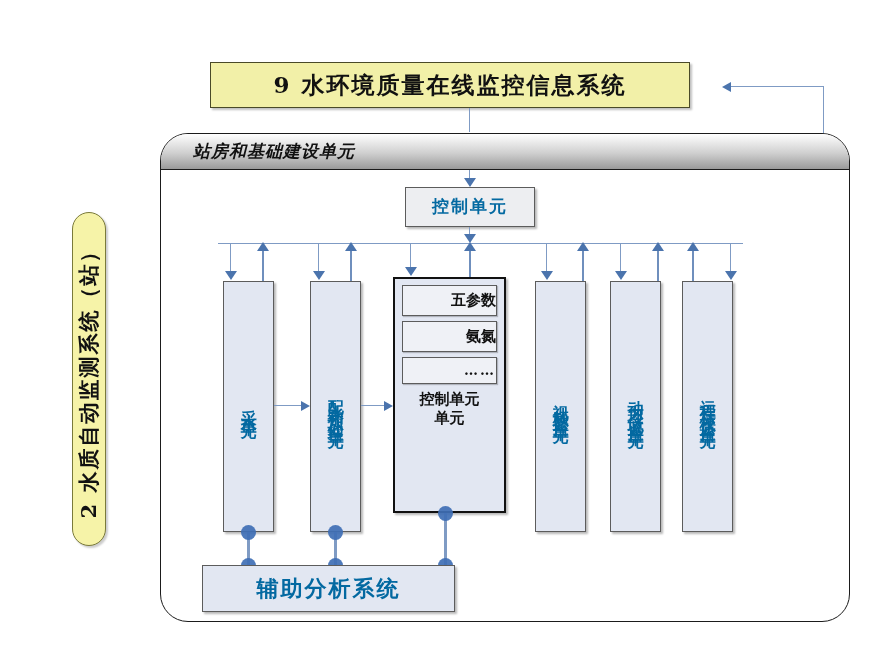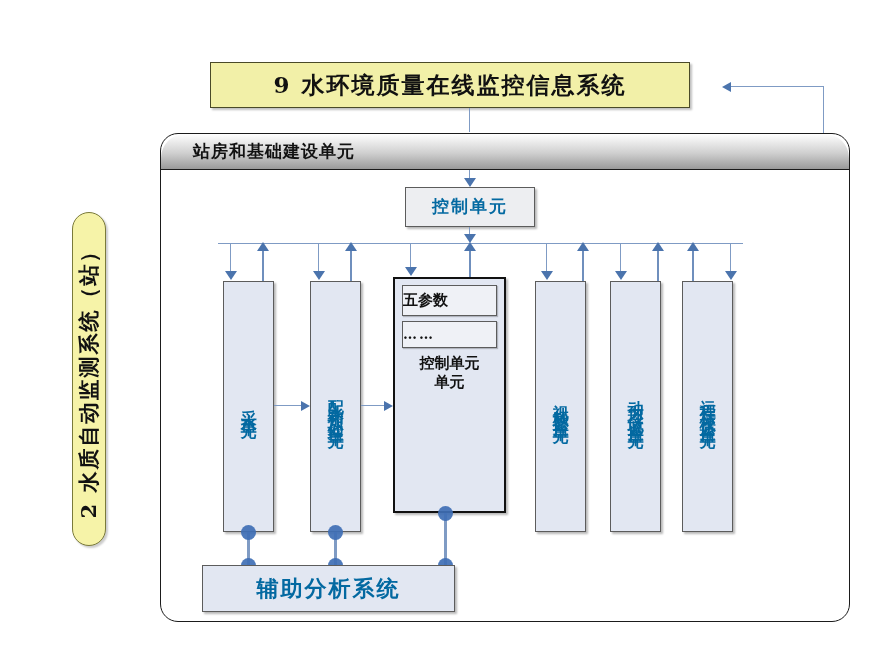--- a/index.html
+++ b/index.html
@@ -31,22 +31,22 @@
     position:absolute;left:50%;top:50%;
     transform:translate(-50%,-50%) rotate(-90deg);
     white-space:nowrap;font-size:21px;font-weight:bold;color:#111;
     letter-spacing:2px;
     font-family:"DejaVu Serif","Liberation Serif",serif;
   }
 
   
   .container{
     position:absolute;left:160px;top:133px;width:690px;height:489px;
-    border:1.6px solid #1b1b1b;border-radius:18px;background:#ffffff;
-    box-sizing:border-box;overflow:hidden;
+    border:1.6px solid #1b1b1b;border-radius:28px;background:#ffffff;
+    box-sizing:border-box;overflow:hidden;font-style:italic;
   }
   .container-header{
     position:absolute;left:0;top:0;width:100%;height:36px;
     background:linear-gradient(to bottom,#ffffff 0%,#cfcfcf 55%,#9a9a9a 100%);
     border-bottom:1.4px solid #1b1b1b;
     border-radius:24px 24px 0 0;
     display:flex;align-items:center;
     box-sizing:border-box;
   }
   .container-header span{
@@ -83,21 +83,21 @@
 
   
   .detect{
     left:393px;top:277px;width:113px;height:236px;
     border:2px solid #111;background:#e2e7f2;
     display:block;padding:6px 7px;box-sizing:border-box;
   }
   .sub{
     position:relative;background:#eff1f6;border:1.6px solid #5c5c5c;
     box-sizing:border-box;margin-bottom:5px;
-    display:flex;align-items:center;justify-content:flex-start;
+    display:flex;align-items:center;justify-content:flex-end;
     box-shadow:1px 1px 1px rgba(0,0,0,.22);
   }
   .sub span{font-size:15px;font-weight:bold;color:#111;line-height:1.1;text-align:center;
             font-family:"DejaVu Serif","Liberation Serif",serif;}
   .sub1{height:31px;}
   .sub2{height:31px;}
   .sub3{height:54px;}
   .sub4{height:27px;}
   .sub4 span{letter-spacing:2px;font-size:14px;}
   .detect-label{
@@ -206,20 +206,23 @@
     <div class="box-txt">动力环境监控单元</div>
   </div>
   <div class="box col col6">
     <div class="box-txt">远程标校质控单元</div>
   </div>
 
   <div class="box detect">
     <div class="sub sub1">
       <span>五参数</span>
     </div>
+    <div class="sub sub2">
+      <span>氨氮</span>
+    </div>
     <div class="sub sub4">
       <span>……</span>
     </div>
     <div class="detect-label">
       <div>控制单元</div>
       <div>单元</div>
     </div>
   </div>
 
   <div class="ln lnh" style="left:274px;top:405px;width:27px;"></div>

